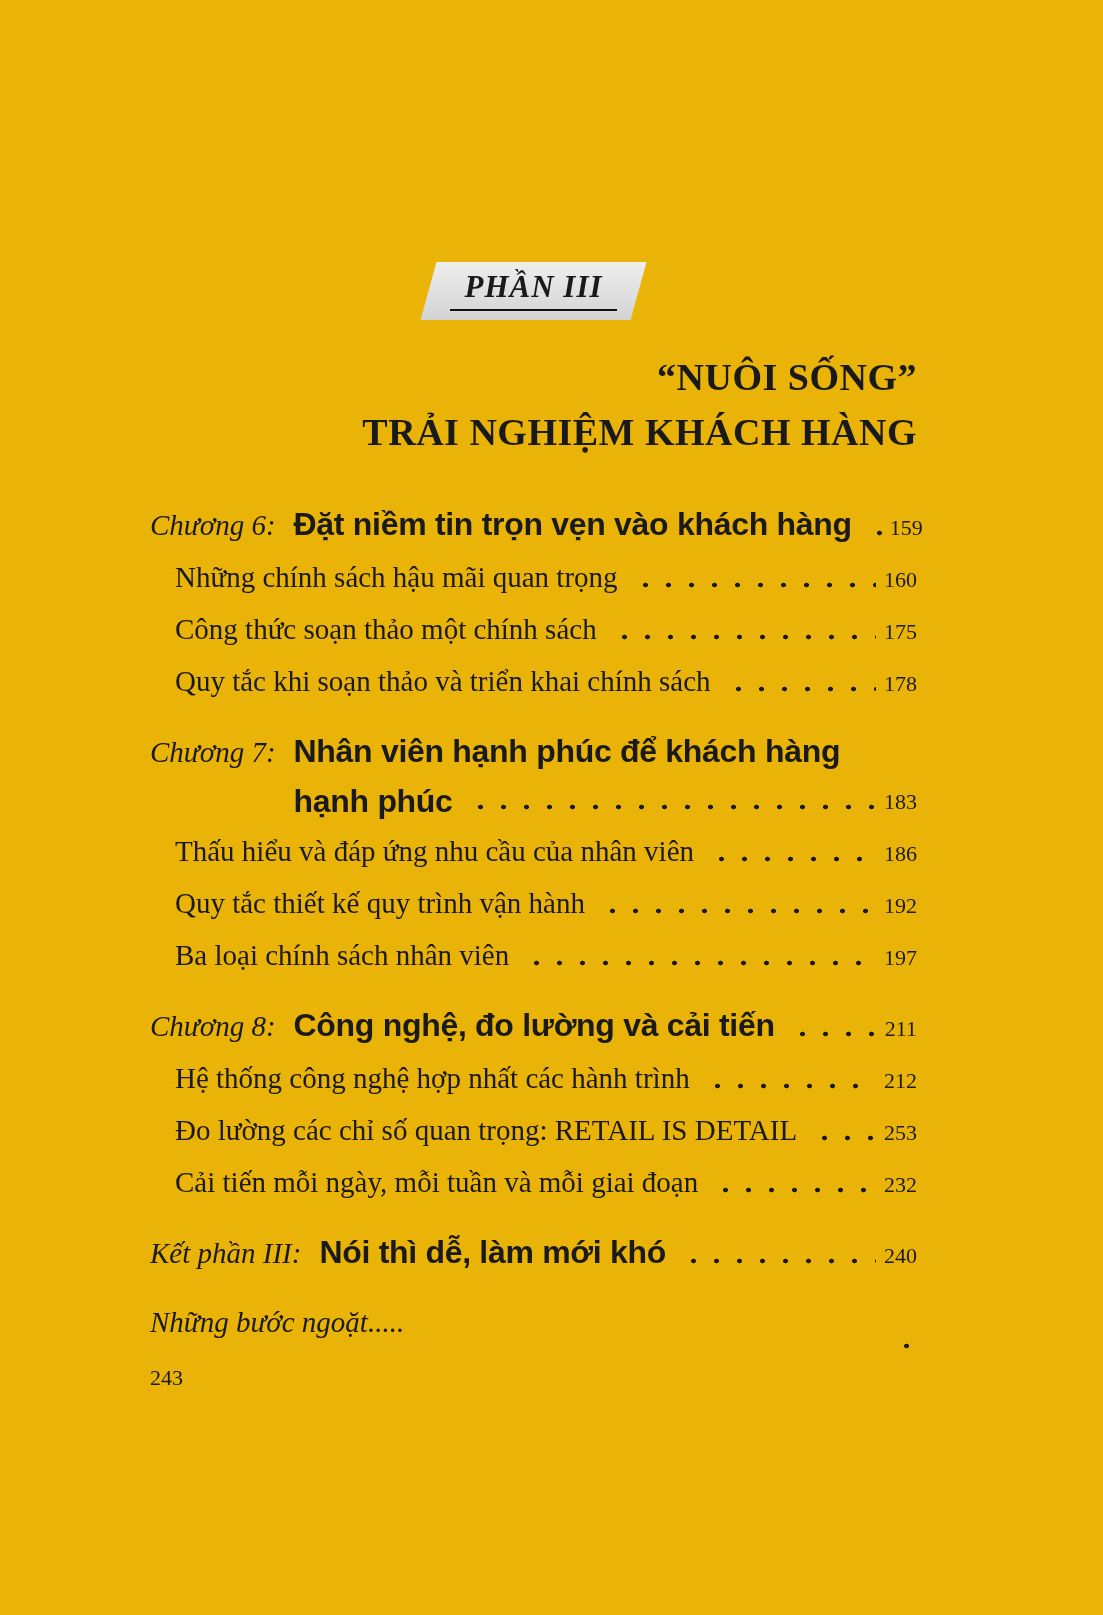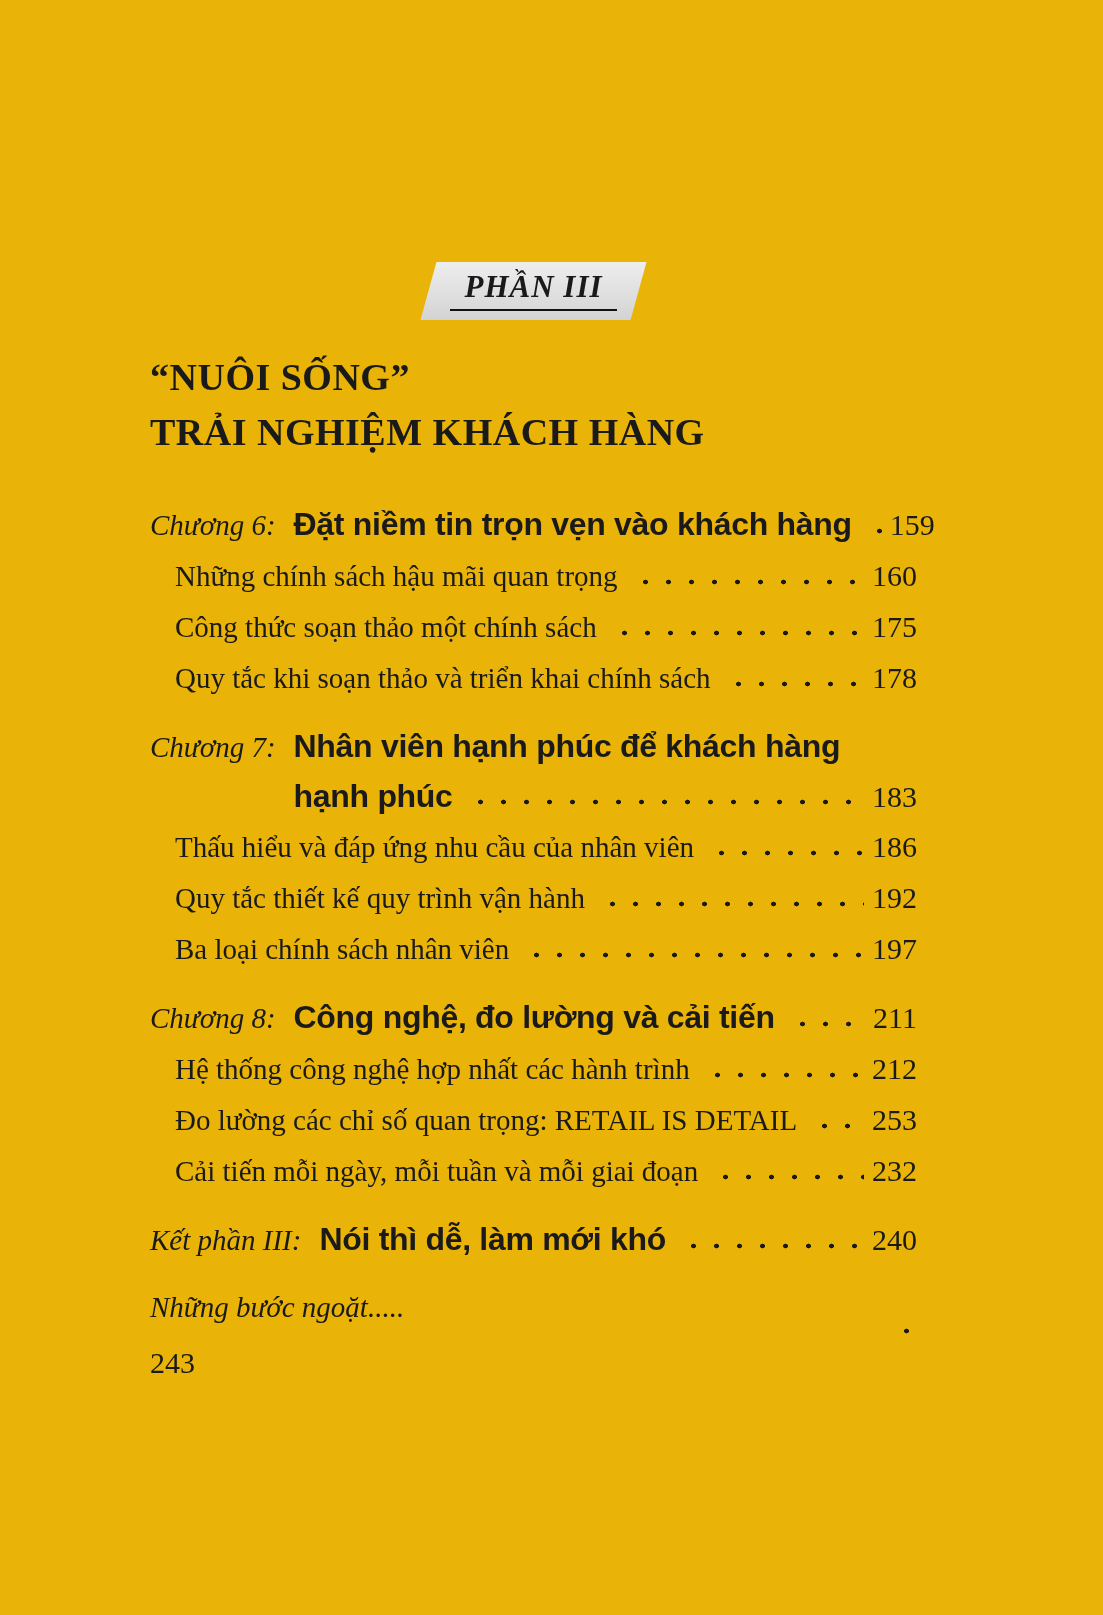--- a/index.html
+++ b/index.html
@@ -35,21 +35,21 @@
     font-style: italic;
     font-weight: bold;
     font-size: 31px;
     letter-spacing: 1px;
     border-bottom: 2px solid #111;
     padding: 0 14px 4px 14px;
   }
 
   
   .part-title {
-    text-align: left;
+    text-align: right;
     font-weight: bold;
     font-size: 38px;
     line-height: 1.45;
     letter-spacing: 0.5px;
     margin-bottom: 46px;
   }
 
   
   .toc { font-size: 29px; }
   .row {
@@ -86,21 +86,21 @@
     height: 10px;
     align-self: flex-end;
     margin: 0 8px 8px 12px;
     background-image: radial-gradient(circle, #1a1a1a 2.1px, transparent 2.7px);
     background-size: 23px 10px;
     background-position: 4px center;
     background-repeat: repeat-x;
   }
   .page-num {
     flex: 0 0 auto;
-    font-size: 30px;
+    font-size: 22px;
   }
 
   
   .chapter-block { flex: 1 1 auto; display: block; min-width: 0; }
   .chapter-block .line1 { line-height: 37px; margin-bottom: 13px; }
   .chapter-block .line2 { display: flex; align-items: flex-end; line-height: 37px; }
 </style>
 </head>
 <body>
 

